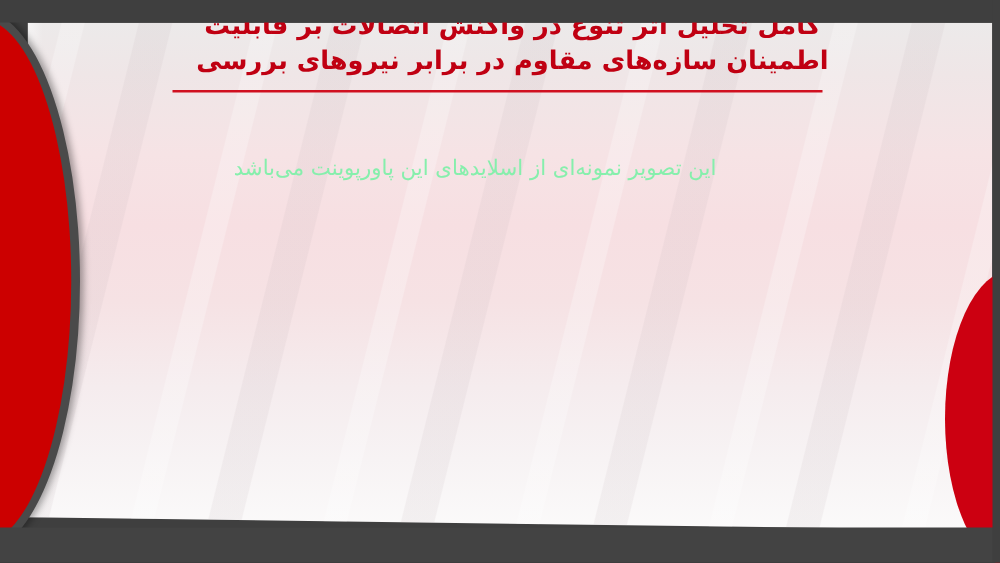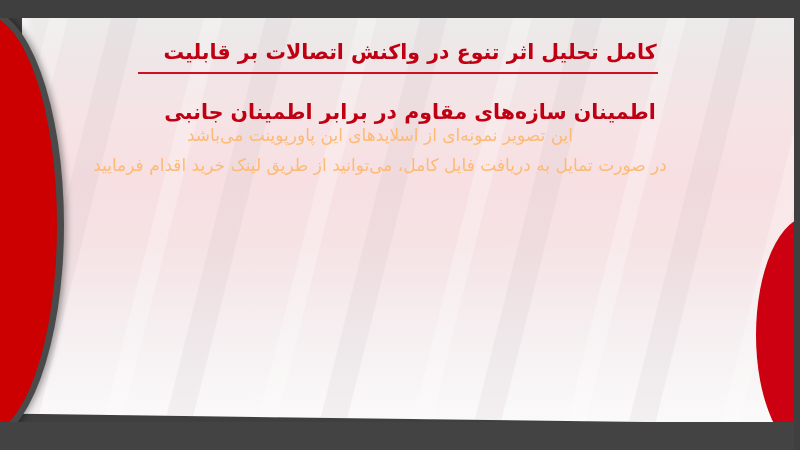--- a/index.html
+++ b/index.html
@@ -102,35 +102,34 @@
     text-align:center;z-index:30;
   }
   .title-line{
     color:#c00012;
     font-size:20.5px;
     font-weight:bold;
     line-height:28px;
     letter-spacing:0px;
     white-space:nowrap;
     direction:rtl;
-    margin-top:32px;
   }
   .title-rule{
     position:absolute;left:138px;top:72px;width:520px;height:0;
     border-top:2px solid #d01020;
     z-index:31;
   }
 
   
   .body-block{
     position:absolute;left:60px;top:120px;width:640px;
     text-align:center;z-index:30;direction:rtl;
   }
   .body-line{
-    color:#fdba74;
+    color:#86efac;
     font-size:17px;
     line-height:30px;
     white-space:nowrap;
     direction:rtl;
   }
 </style>
 </head>
 <body>
 
 <div id="slide">
@@ -142,22 +141,21 @@
   <div class="circle-right"></div>
 
   <div class="ellipse-left"></div>
 
   <div class="frame-top"></div>
   <div class="frame-bottom"></div>
   <div class="frame-right"></div>
 
   <div class="title-block">
     <div class="title-line">کامل تحلیل اثر تنوع در واکنش اتصالات بر قابلیت</div>
-    <div class="title-line">اطمینان سازه‌های مقاوم در برابر اطمینان جانبی</div>
+    <div class="title-line">اطمینان سازه‌های مقاوم در برابر نیروهای بررسی</div>
   </div>
   <div class="title-rule"></div>
 
   <div class="body-block">
     <div class="body-line">این تصویر نمونه‌ای از اسلایدهای این پاورپوینت می‌باشد</div>
-    <div class="body-line">در صورت تمایل به دریافت فایل کامل، می‌توانید از طریق لینک خرید اقدام فرمایید</div>
   </div>
 
 </div>
 
 </body></html>

